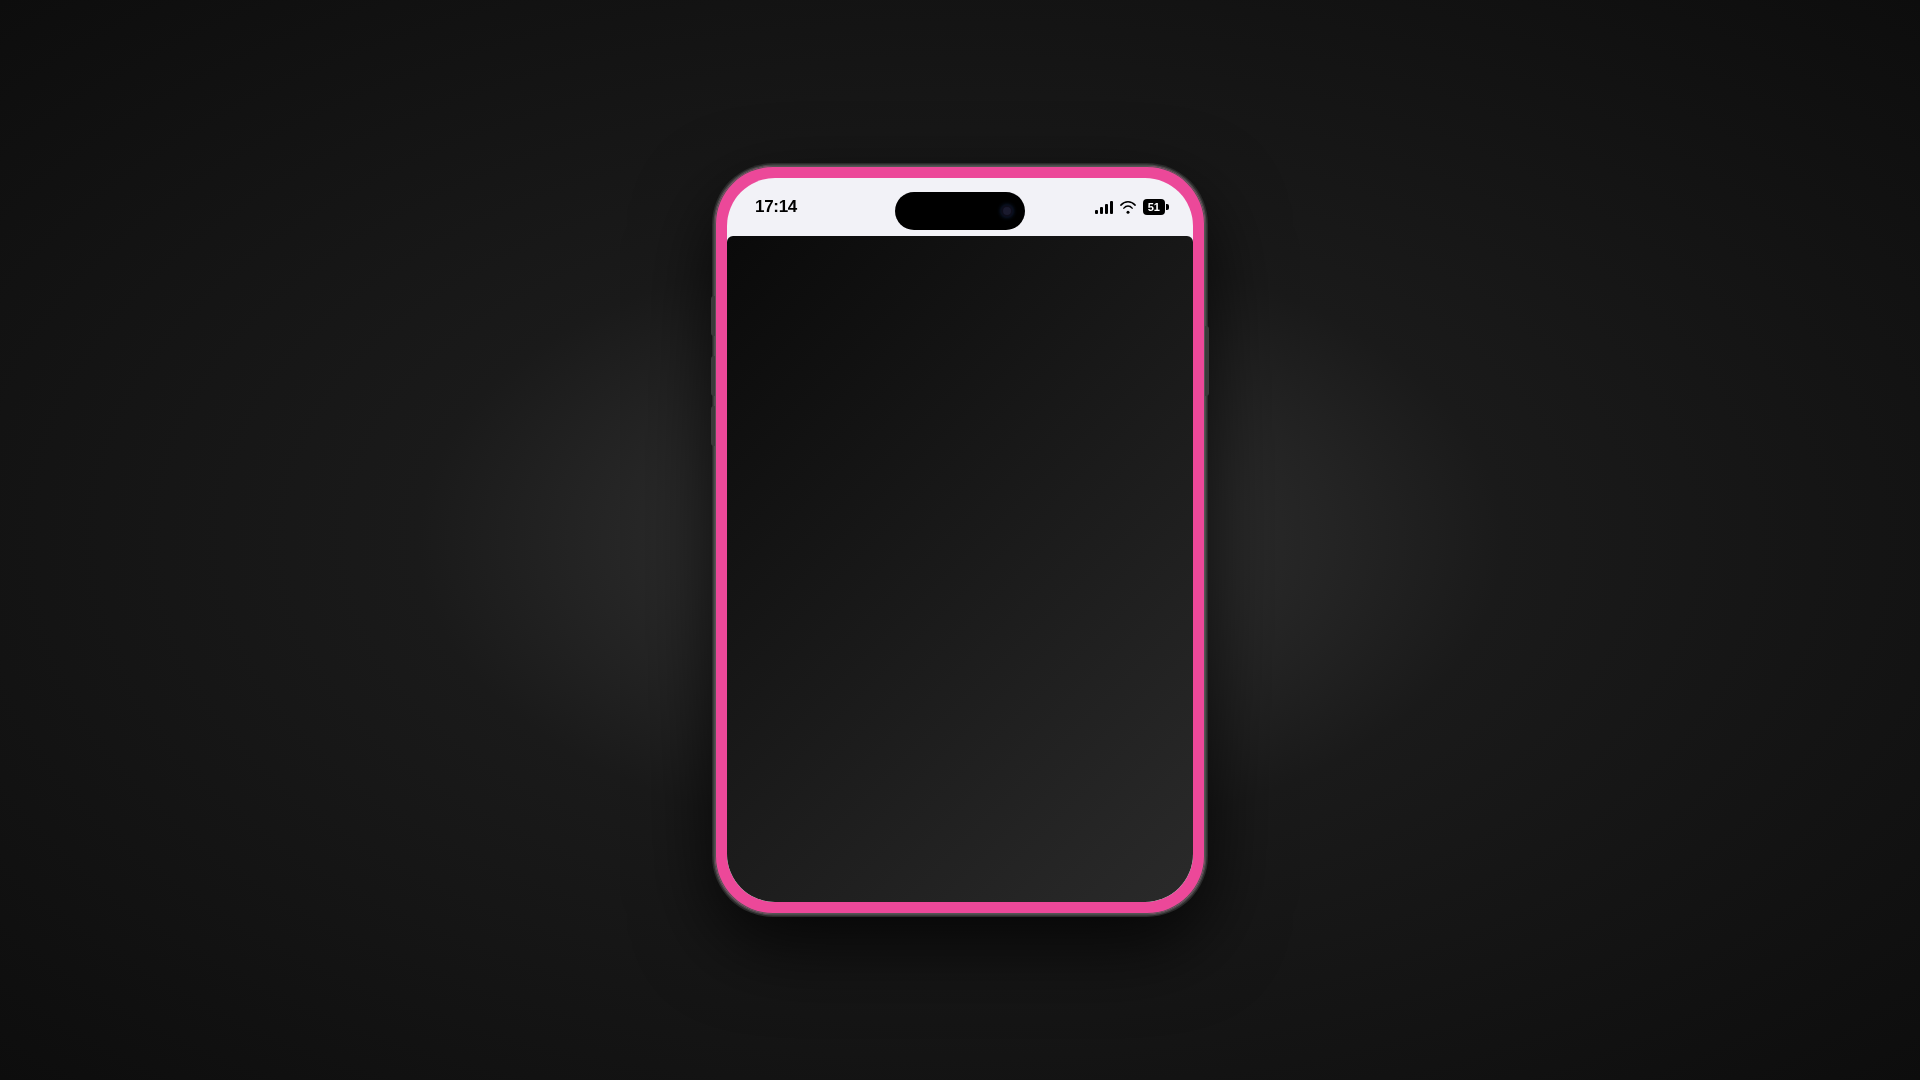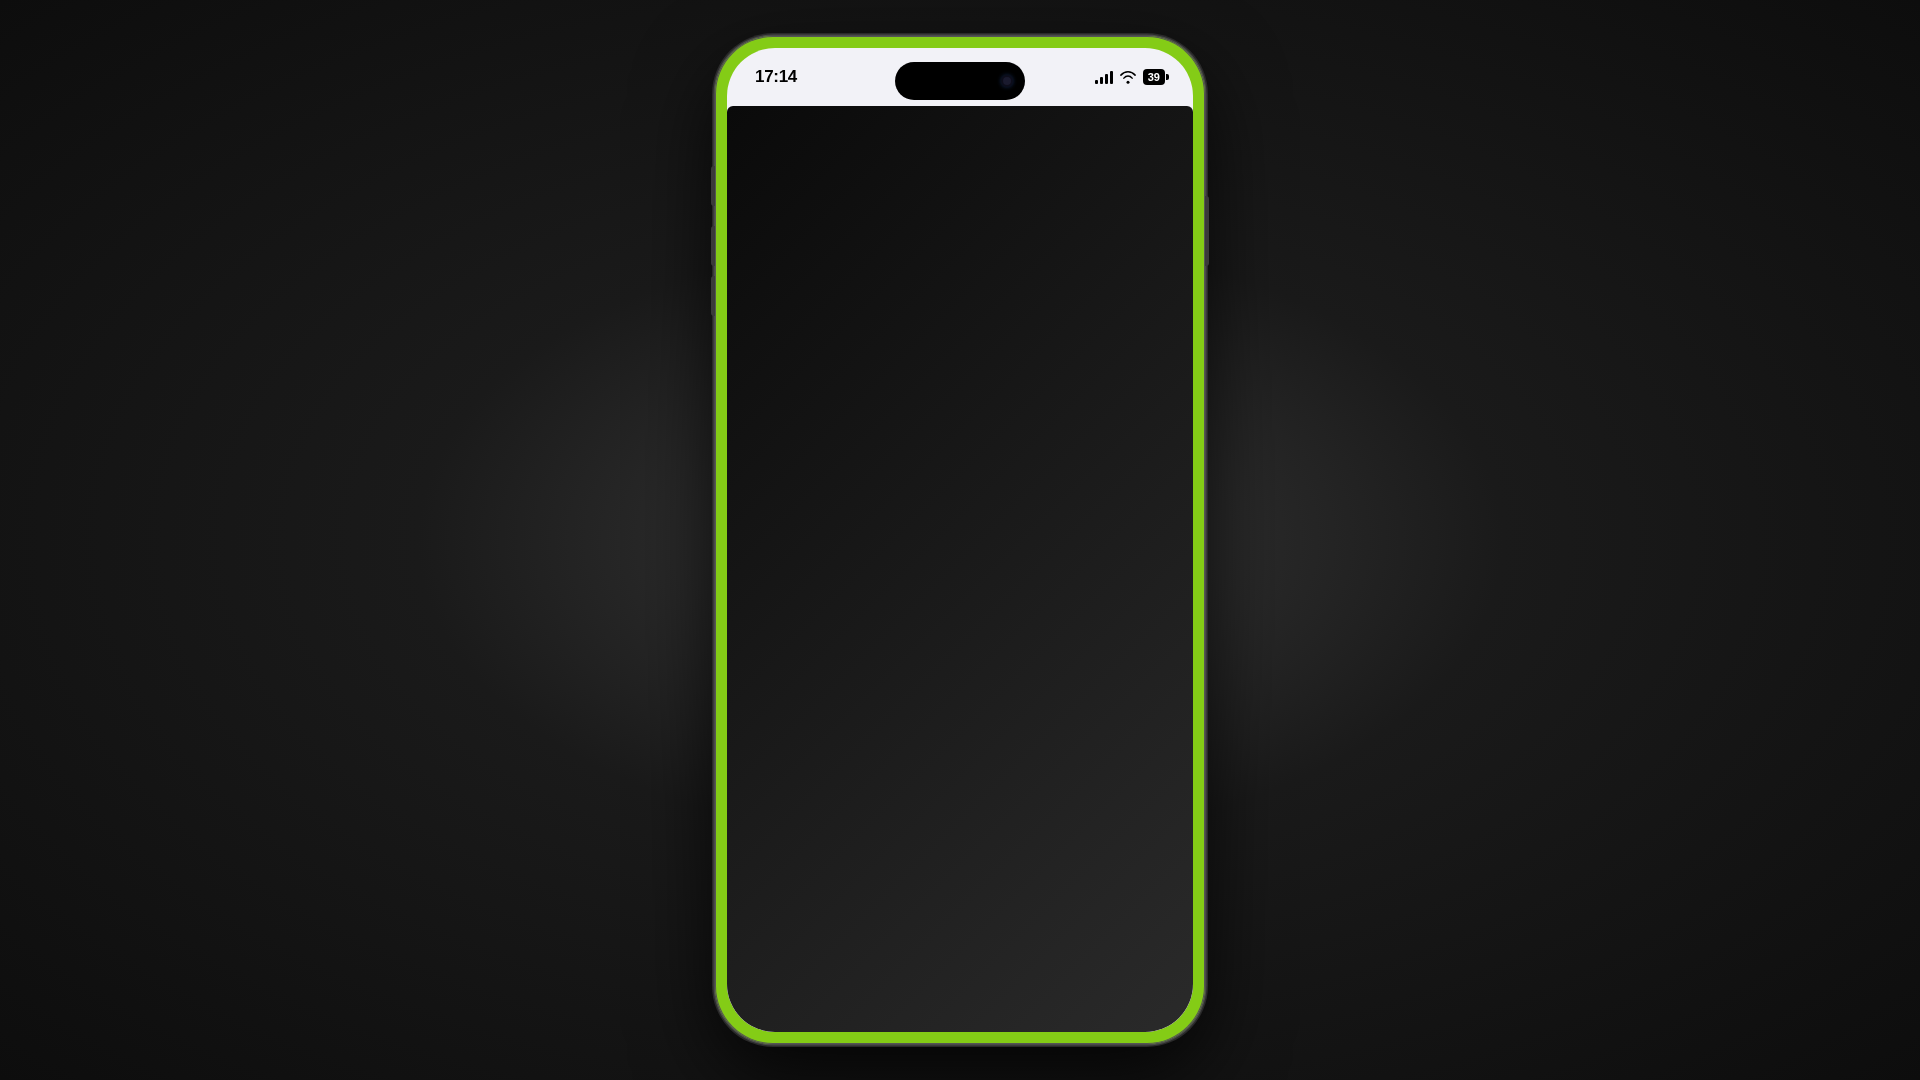--- a/index.html
+++ b/index.html
@@ -10,22 +10,22 @@
       background: radial-gradient(ellipse at center, #3a3a3a 0%, #1a1a1a 40%, #0d0d0d 100%);
       display: flex;
       align-items: center;
       justify-content: center;
       font-family: -apple-system, 'SF Pro Display', 'Helvetica Neue', sans-serif;
       overflow: hidden;
     }
 
     .phone-outer {
       width: 490px;
-      height: 1008px;
-      background: #84cc16;
+      height: 748px;
+      background: #ec4899;
       border-radius: 58px;
       position: relative;
       box-shadow:
         0 0 0 1.5px #4a4a4a,
         0 0 0 3px #2a2a2a,
         0 30px 80px rgba(0,0,0,0.8),
         inset 0 0 0 1px #555;
     }
 
     
@@ -430,21 +430,21 @@
 
         <div class="wifi-icon">
           <svg viewBox="0 0 24 18" fill="none">
             <path d="M12 14a2 2 0 1 1 0 4 2 2 0 0 1 0-4z" fill="#000"></path>
             <path d="M6.5 10.5C8 8.8 9.9 7.8 12 7.8s4 1 5.5 2.7" stroke="#000" stroke-width="2" stroke-linecap="round" fill="none"></path>
             <path d="M2.5 6.5C5.2 3.5 8.4 2 12 2s6.8 1.5 9.5 4.5" stroke="#000" stroke-width="2" stroke-linecap="round" fill="none"></path>
           </svg>
         </div>
 
         <div class="battery-icon">
-          <span>39</span>
+          <span>51</span>
         </div>
       </div>
     </div>
 
     <div class="content">
 
       <div class="nav-bar">
         <div class="nav-back">
           <svg width="14" height="24" viewBox="0 0 14 24" fill="none">
             <path d="M12 2L2 12L12 22" stroke="#e8413e" stroke-width="2.5" stroke-linecap="round" stroke-linejoin="round"></path>

